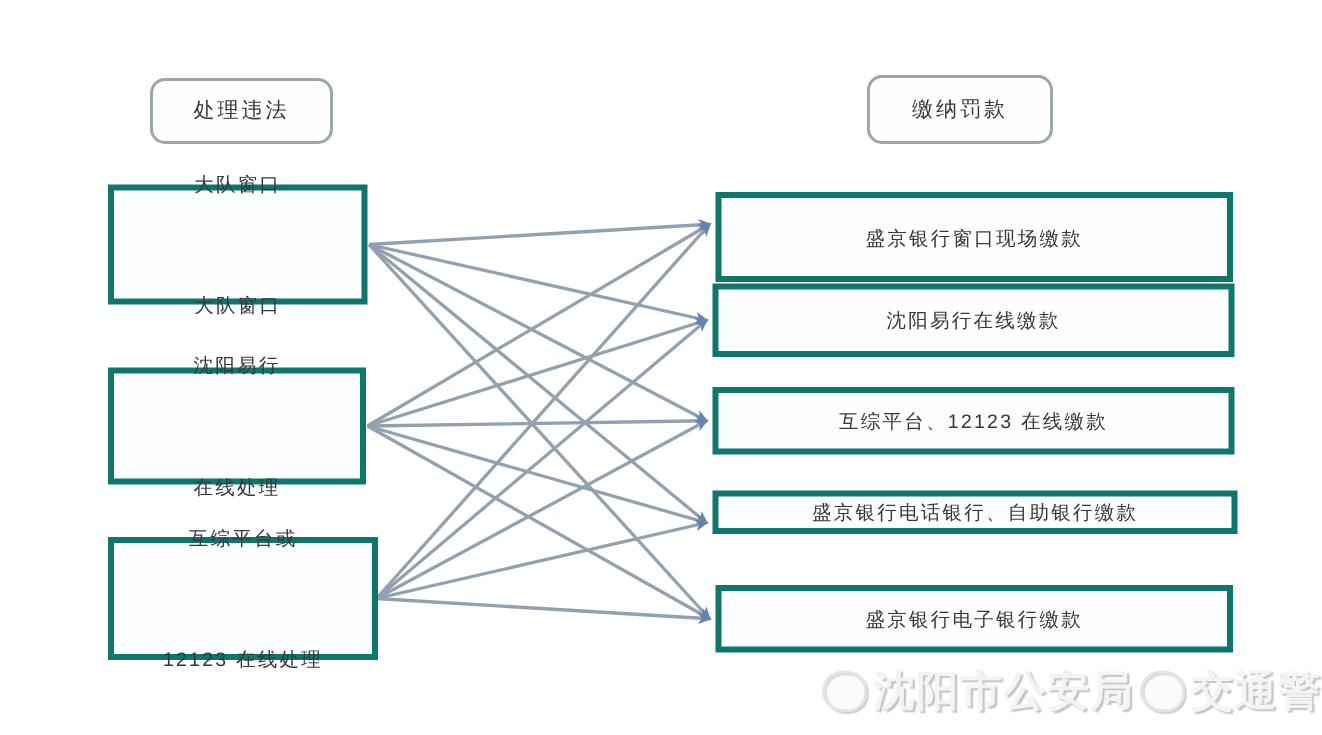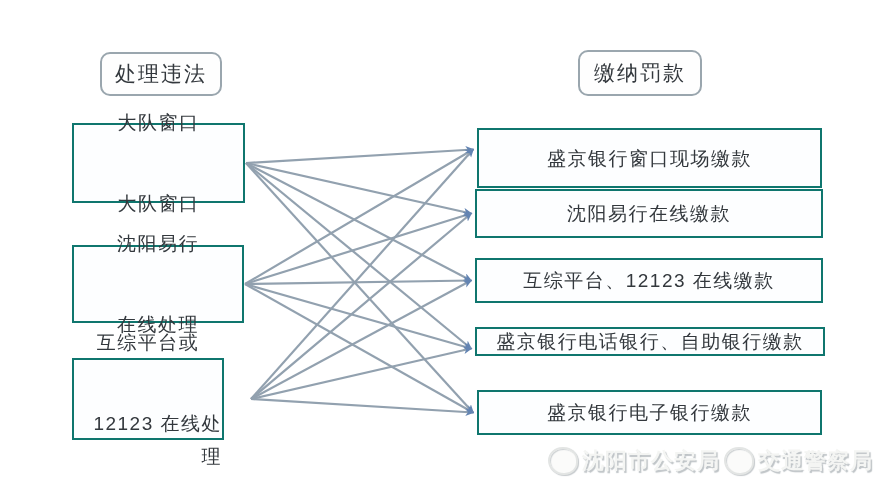--- a/index.html
+++ b/index.html
@@ -10,39 +10,39 @@
     font-family:"Liberation Sans","DejaVu Sans",sans-serif;
     overflow:hidden;
   }
   .edge-layer{position:absolute;left:0;top:0;width:881px;height:490px;}
   .hdr{
     position:absolute;
     border:2px solid #9aa6ae;
     border-radius:10px;
     background:#fefefe;
     display:flex;align-items:center;justify-content:center;
-    font-size:21px;color:#33383d;letter-spacing:2px;
+    font-size:14px;color:#33383d;letter-spacing:2px;
     box-sizing:border-box;
   }
   .node{
     position:absolute;
-    border:2px solid #0f766e;
+    border:4px solid #0f766e;
     background:#fdfeff;
     display:flex;flex-direction:column;align-items:center;justify-content:center;
-    font-size:19px;color:#33383d;letter-spacing:1.5px;
+    font-size:13px;color:#33383d;letter-spacing:1.5px;
     box-sizing:border-box;
     line-height:33px;
     text-align:center;
     gap:48px;
   }
   .watermark{
     position:absolute;
     left:548px;top:440px;width:330px;height:42px;
     display:flex;align-items:center;gap:4px;
-    font-size:22px;font-weight:bold;
+    font-size:28px;font-weight:bold;
     color:#f4f5f3;
     text-shadow:1.5px 1.5px 1px #bfc4c7, -1px -1px 1px #ffffff;
     letter-spacing:1px;
     white-space:nowrap;
     user-select:none;
   }
   .wm-icon{
     display:inline-block;
     width:26px;height:24px;
     border:2px solid #e3e5e4;
@@ -88,21 +88,21 @@
 
   <div id="nodes">
       <div class="node" style="left: 72px; top: 123px; width: 173px; height: 80px;">
         <div>大队窗口</div>
         <div>大队窗口</div>
       </div>
       <div class="node" style="left: 72px; top: 245px; width: 172px; height: 78px; font-family: Liberation Serif, serif;">
         <div>沈阳易行</div>
         <div>在线处理</div>
       </div>
-      <div class="node" style="left: 72px; top: 358px; width: 152px; height: 82px; text-align: right;">
+      <div class="node" style="left: 72px; top: 358px; width: 180px; height: 82px; text-align: right;">
         <div>互综平台或</div>
         <div>12123 在线处理</div>
       </div>
       <div class="node" style="left: 477px; top: 128px; width: 345px; height: 60px;">盛京银行窗口现场缴款</div>
       <div class="node" style="left: 475px; top: 189px; width: 348px; height: 49px;">沈阳易行在线缴款</div>
       <div class="node" style="left: 475px; top: 258px; width: 348px; height: 45px;">互综平台、12123 在线缴款</div>
       <div class="node" style="left: 475px; top: 327px; width: 350px; height: 29px;">盛京银行电话银行、自助银行缴款</div>
       <div class="node" style="left: 477px; top: 390px; width: 345px; height: 45px;">盛京银行电子银行缴款</div>
     </div>
 

